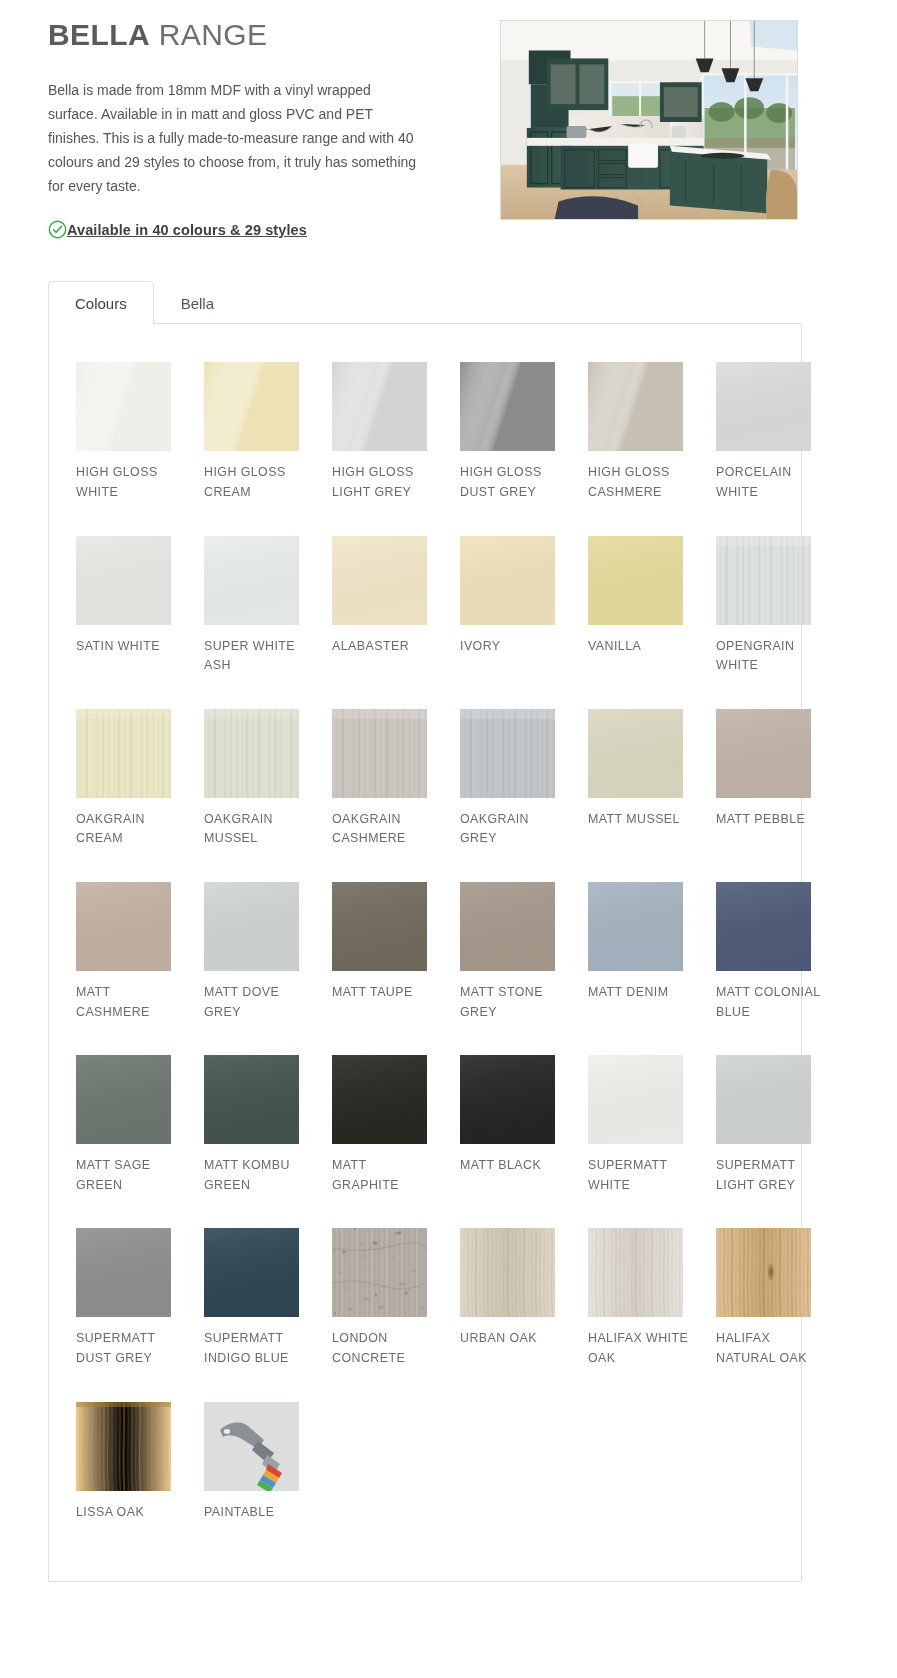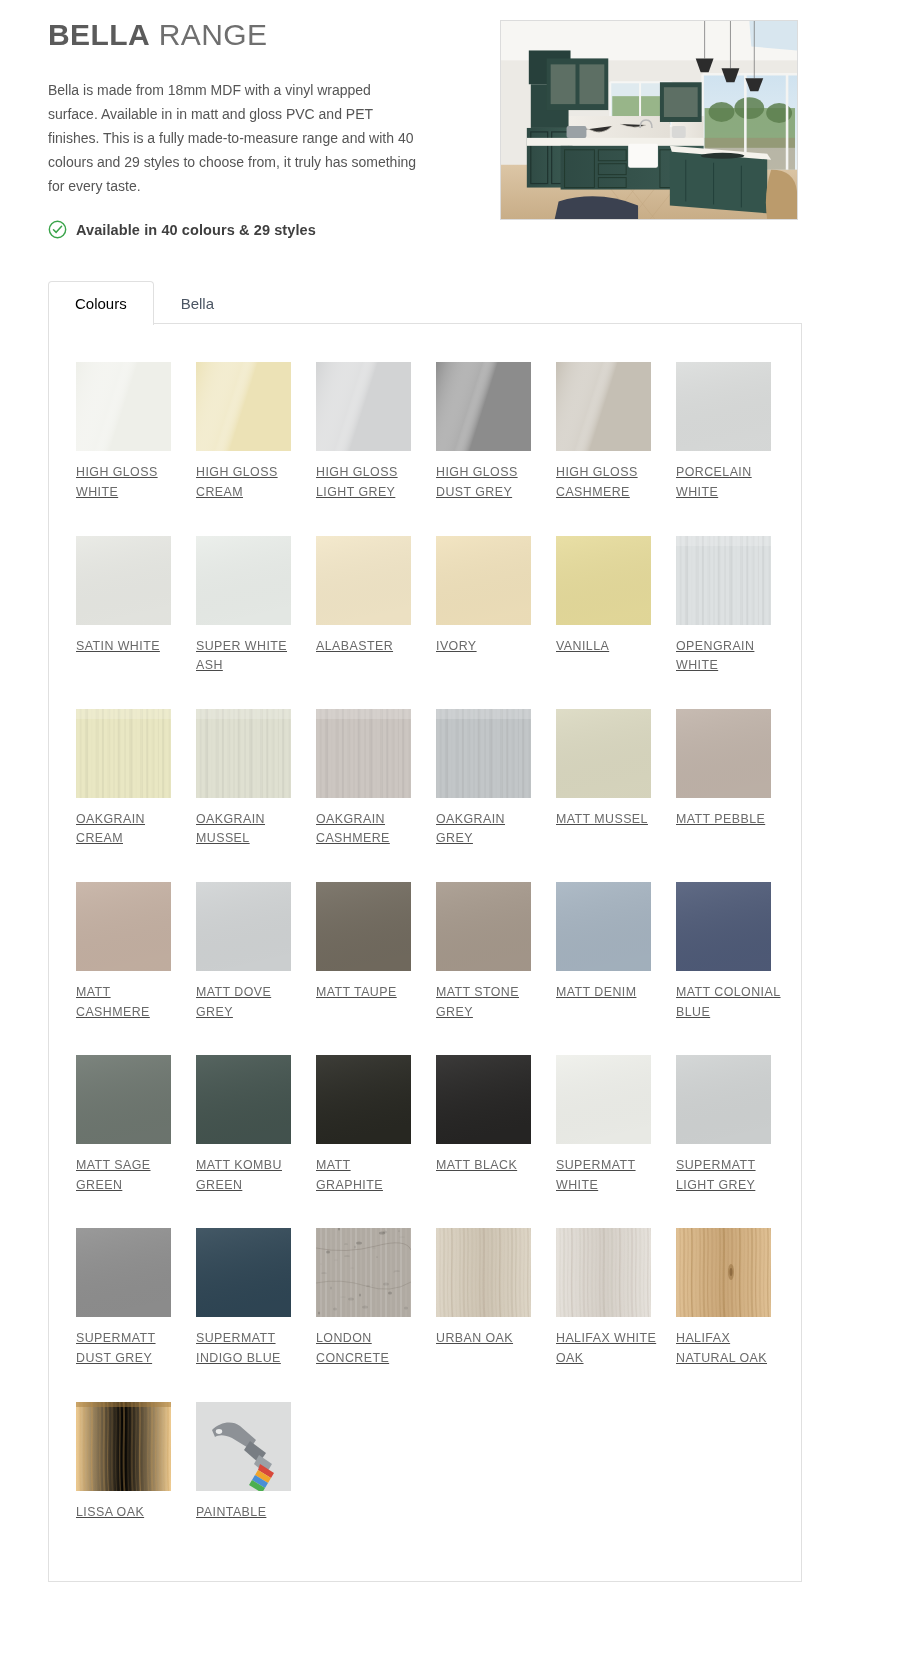--- a/index.html
+++ b/index.html
@@ -23,21 +23,21 @@
     font-weight: 400;
   }
   .range-title .strong { font-weight: 700; color: #5b5b5b; }
   .intro {
     width: 370px;
     font-size: 14px;
     line-height: 1.72;
     color: #555;
     margin-bottom: 22px;
   }
-  .avail-row { display: flex; align-items: center; gap: 9px; margin-top: 4px; }
+  .avail-row { display: flex; align-items: center; margin-top: 4px; text-decoration: underline; }
   .avail-icon { width: 19px; height: 19px; flex: 0 0 19px; display:block; }
   .avail-text { font-size: 14.5px; font-weight: 700; color: #3f3f3f; letter-spacing: .1px; }
 
   .hero {
     position: absolute;
     left: 500px; top: 20px;
     width: 298px; height: 200px;
     border: 1px solid #dcdcdc;
     overflow: hidden;
     background: #e9e9e6;
@@ -54,42 +54,41 @@
     cursor: pointer;
     border: 1px solid transparent;
     border-bottom: none;
     border-radius: 4px 4px 0 0;
     background: transparent;
     position: relative;
   }
   .tab.active {
     background: #ffffff;
     border-color: #e0e0e0;
-    color: #000000;
+    color: #404040;
     margin-bottom: -1px;
     padding-bottom: 13px;
   }
   .panel {
     border: 1px solid #e0e0e0;
     background: #fff;
     margin-top: -1px;
     padding: 38px 0 26px 0;
     min-height: 1200px;
     position: relative;
     z-index: 1;
   }
 
   
   .grid {
     display: grid;
     grid-template-columns: repeat(6, 120px);
-    column-gap: 0px;
+    column-gap: 8px;
     justify-content: start;
     padding-left: 27px;
-    text-decoration: underline;
   }
   .swatch-cell { width: 120px; margin-bottom: 33px; }
   .swatch {
     width: 95px; height: 89px;
     display: block;
     position: relative;
     overflow: hidden;
     background: #eee;
   }
   .swatch svg, .swatch .tex { position: absolute; inset: 0; width: 100%; height: 100%; }

